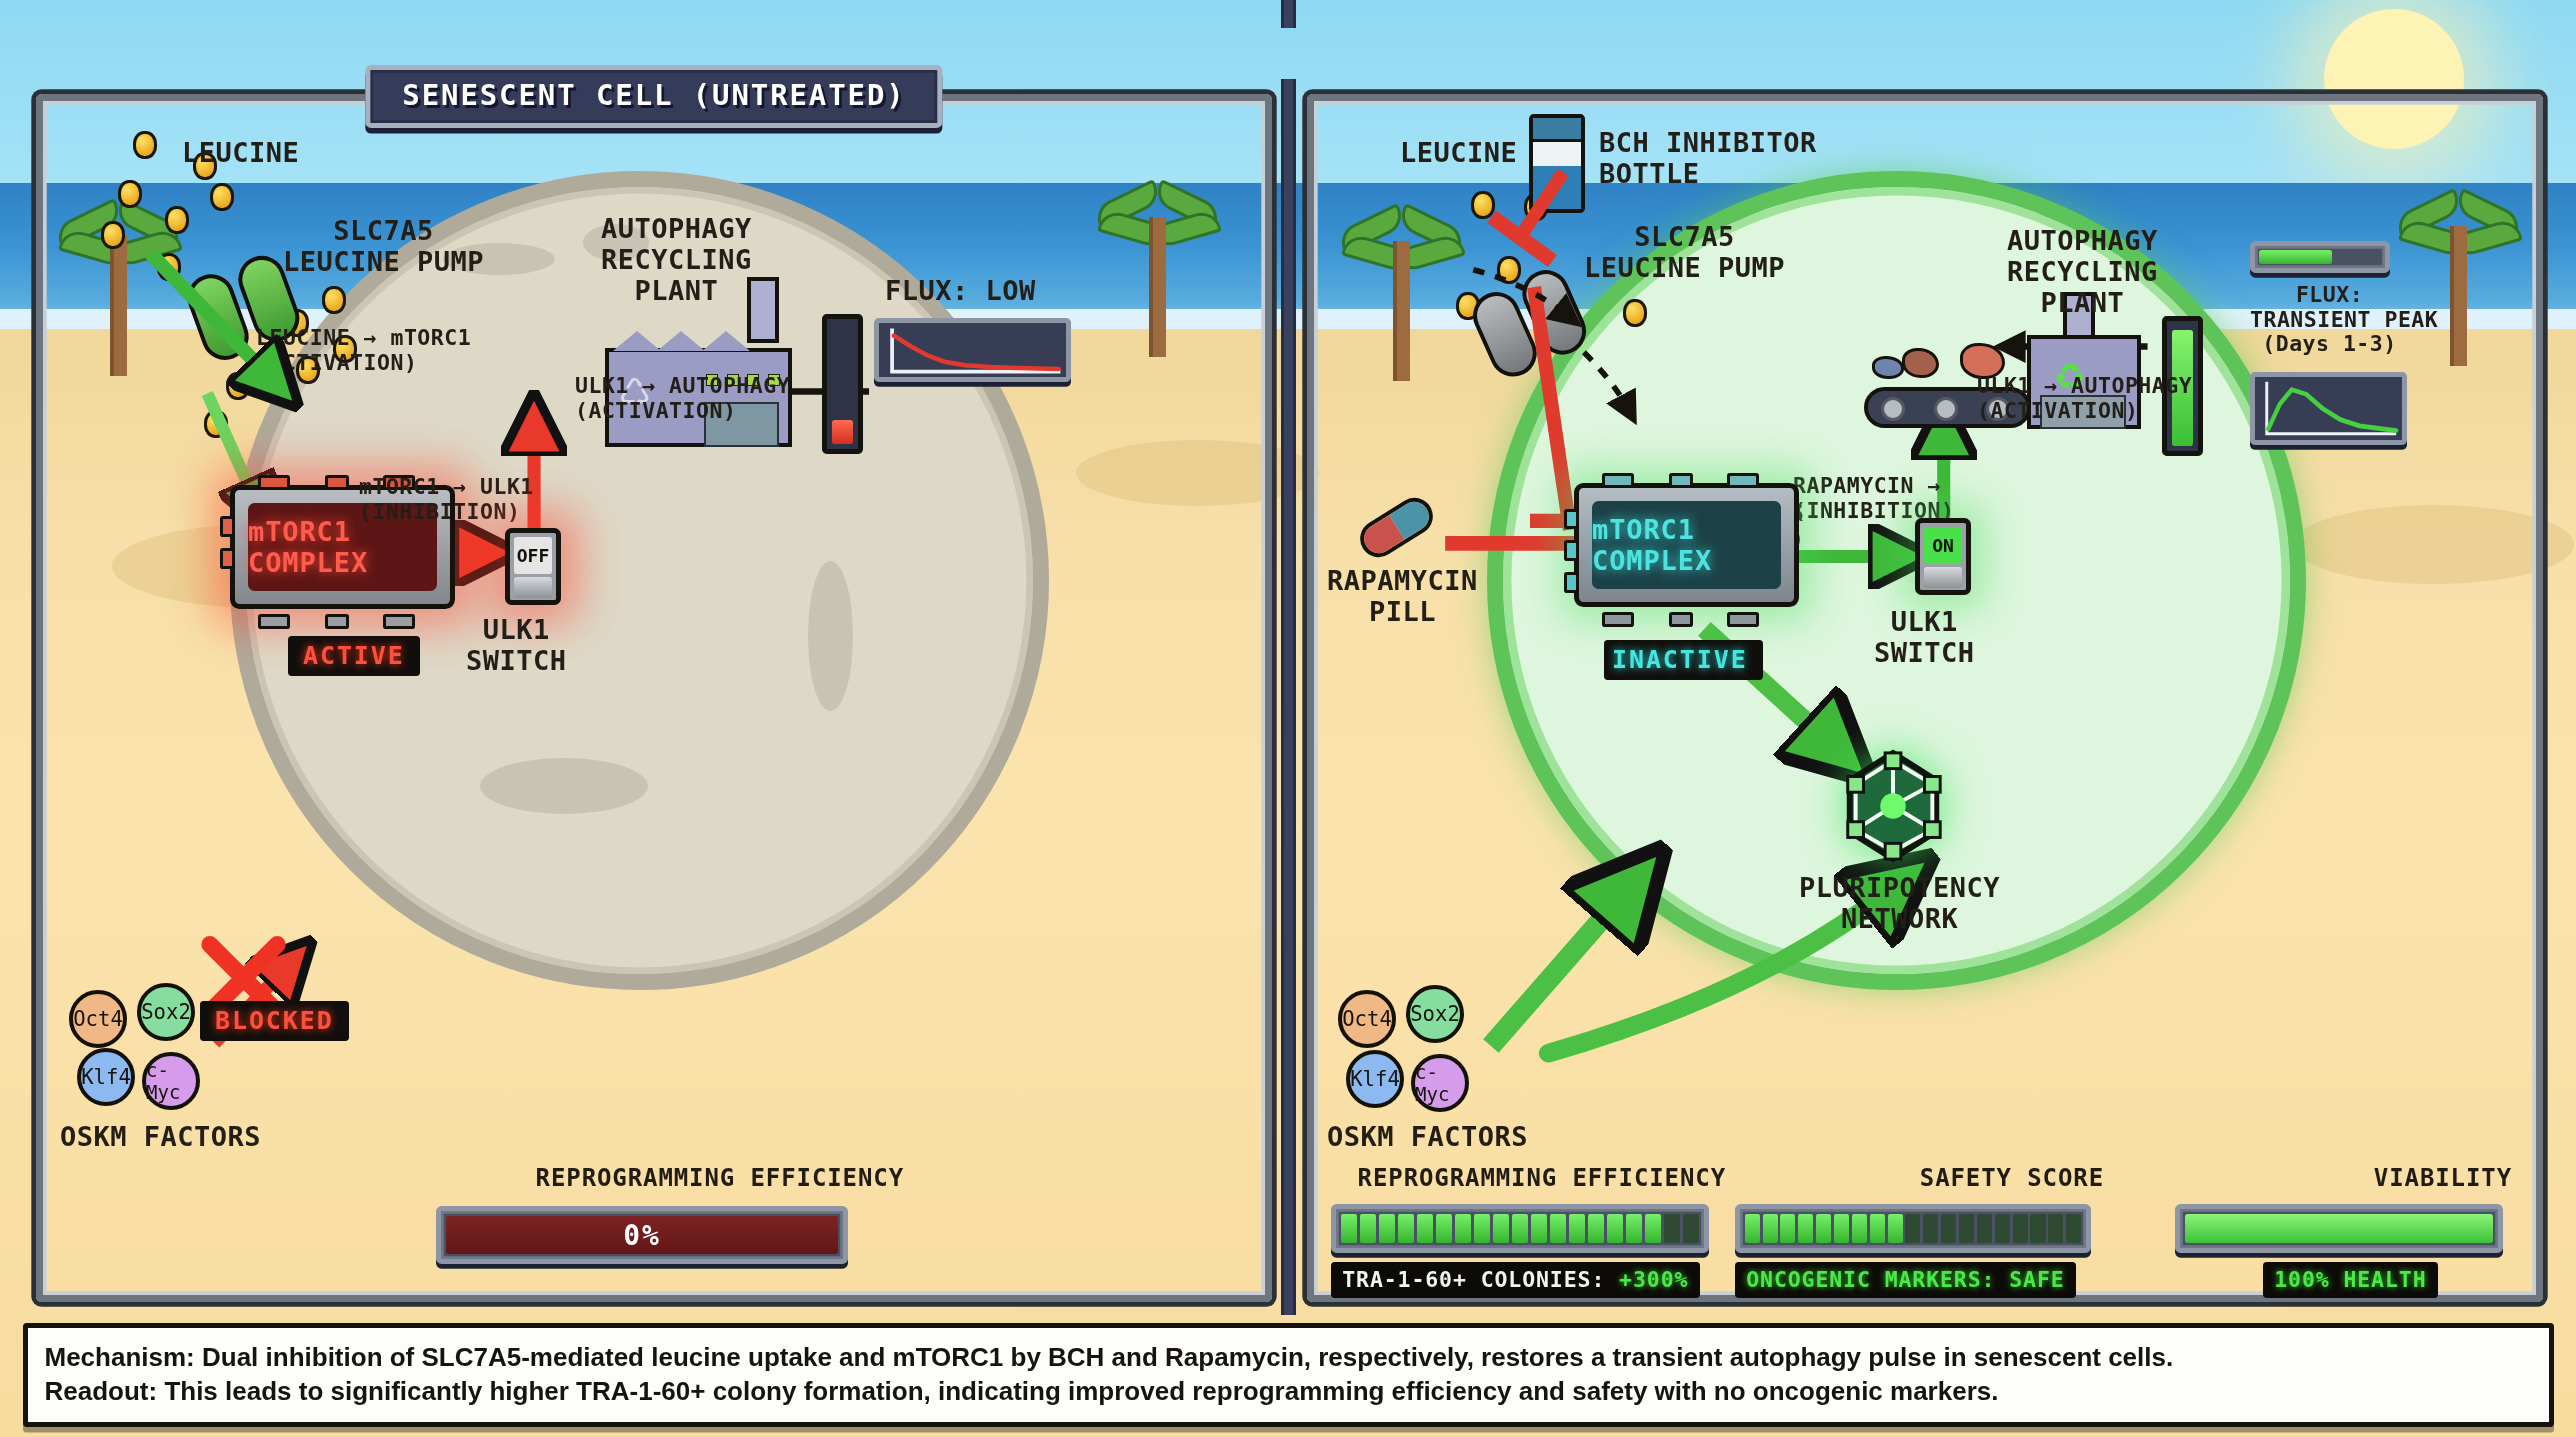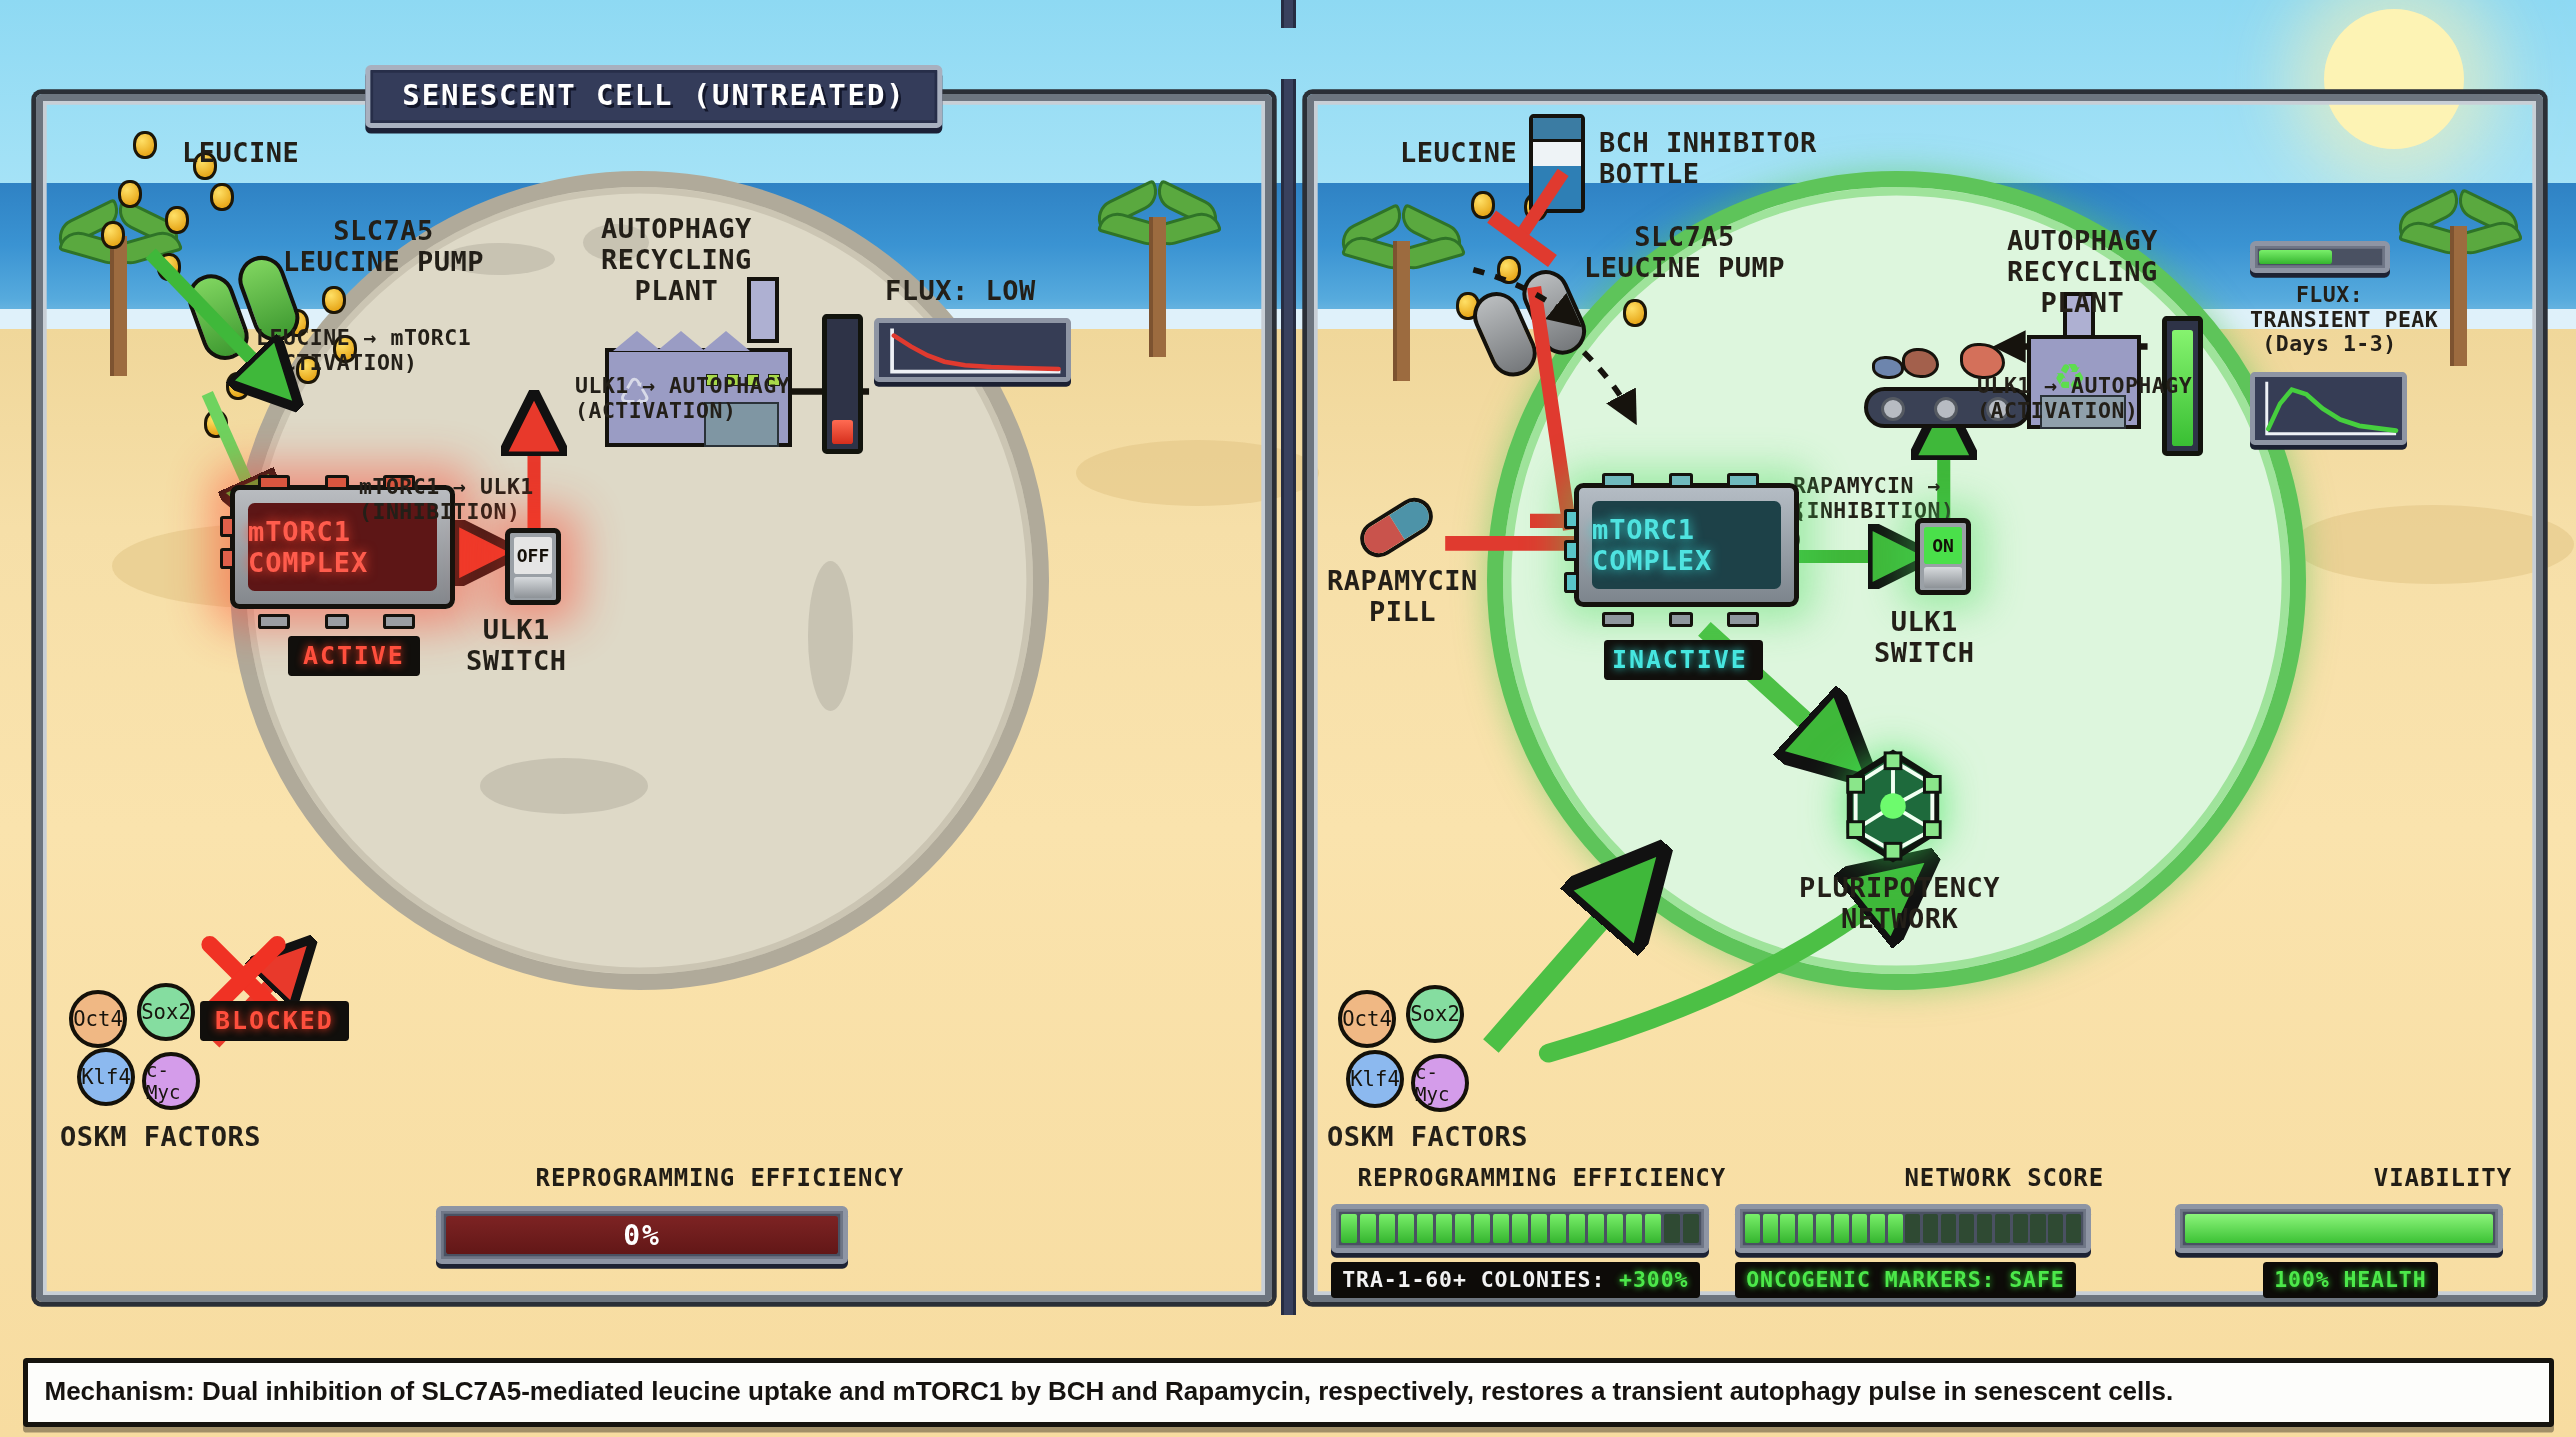--- a/index.html
+++ b/index.html
@@ -570,21 +570,21 @@
           <i class="seg-on"></i>
           <i class="seg-off"></i>
           <i class="seg-off"></i>
         </div>
     </div>
     <div class="readout" style="left:17px;top:1161px;">
       <span class="wht">TRA-1-60+ COLONIES:</span>
       <span class="grn">+300%</span>
     </div>
 
-    <div class="mtitle" style="left:412px;top:1063px;width:378px;">NETWORK SCORE</div>
+    <div class="mtitle" style="left:412px;top:1063px;width:378px;">SAFETY SCORE</div>
     <div class="barframe" style="left:421px;top:1103px;width:356px;height:49px;">
       <div class="segbar">
           <i class="seg-on"></i>
           <i class="seg-on"></i>
           <i class="seg-on"></i>
           <i class="seg-on"></i>
           <i class="seg-on"></i>
           <i class="seg-on"></i>
           <i class="seg-on"></i>
           <i class="seg-on"></i>
@@ -610,16 +610,17 @@
     <div class="barframe" style="left:861px;top:1103px;width:328px;height:49px;">
       <div class="barfill" style="width:100%;background:linear-gradient(#8cf47b,#3cc235);"></div>
     </div>
     <div class="readout" style="left:949px;top:1161px;">
       <span class="grn">100% HEALTH</span>
     </div>
   </div>
 
   <div class="caption">
     <p>Mechanism: Dual inhibition of SLC7A5-mediated leucine uptake and mTORC1 by BCH and Rapamycin, respectively, restores a transient autophagy pulse in senescent cells.</p>
+    <p>Readout: This leads to significantly higher TRA-1-60+ colony formation, indicating improved reprogramming efficiency and safety with no oncogenic markers.</p>
   </div>
 
 </div>
 
 
 </body></html>

